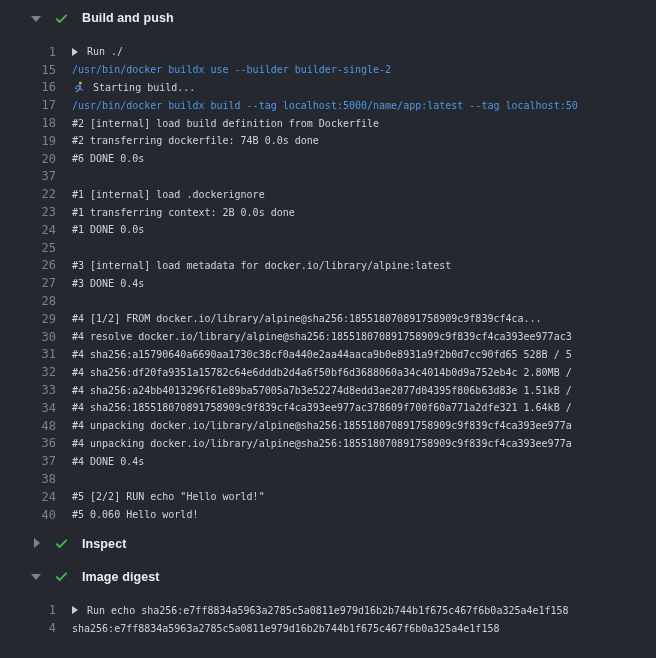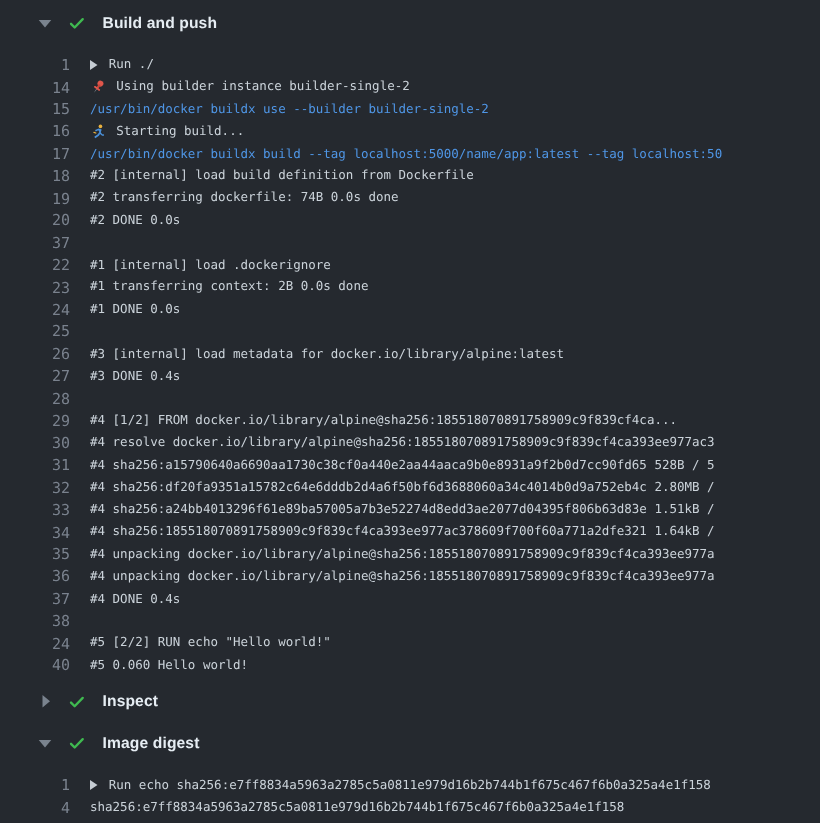--- a/index.html
+++ b/index.html
@@ -41,53 +41,45 @@
       <span class="chev down"></span>
       <span class="check">
         <svg width="15" height="15" viewBox="0 0 16 16">
             <path d="M3 8.6l3.1 3.1L13 4.6" stroke="#3fb950" stroke-width="2" fill="none" stroke-linecap="round" stroke-linejoin="round"></path>
           </svg>
       </span>
       <span class="stitle">Build and push</span>
     </div>
     <div class="loglines">
         <div class="row"><span class="ln">1</span><span class="lt"><span class="runarrow"></span>Run ./</span></div>
-        <div class="row"><span class="ln">14</span><span class="lt"><span class="iconwrap"><svg width="13" height="13" viewBox="0 0 16 16">
-                <g transform="rotate(35 8 8)">
-                  <circle cx="8" cy="4" r="2.9" fill="#e0564b"></circle>
-                  <rect x="6.9" y="5.2" width="2.2" height="4.2" fill="#c9453b"></rect>
-                  <rect x="4.5" y="8.9" width="7" height="1.8" rx="0.9" fill="#e0564b"></rect>
-                  <path d="M7.6 10.7h0.8L8 15.2z" fill="#9aa5ad"></path>
-                </g>
-              </svg></span>Using builder instance builder-single-2</span></div>
         <div class="row"><span class="ln">15</span><span class="lt info">/usr/bin/docker buildx use --builder builder-single-2</span></div>
         <div class="row"><span class="ln">16</span><span class="lt"><span class="iconwrap"><svg width="13" height="13" viewBox="0 0 16 16">
                 <circle cx="10.3" cy="2.6" r="1.8" fill="#e8b13f"></circle>
                 <path d="M8.6 4.6L5 6.2l.6 1.4 2.6-1.1 1 1.6-1.5 2.2-3.5 2.6 1 1.3 3.6-2.5 1.1-1.5 2 1.6 2-.1-.3-1.3-1.6-.1-1.4-2 .9-2.6z" fill="#4a90d9"></path>
                 <rect x="3.2" y="8.2" width="3.2" height="1.2" rx="0.6" fill="#e8b13f" transform="rotate(18 4.8 8.8)"></rect>
               </svg></span>Starting build...</span></div>
         <div class="row"><span class="ln">17</span><span class="lt info">/usr/bin/docker buildx build --tag localhost:5000/name/app:latest --tag localhost:50</span></div>
         <div class="row"><span class="ln">18</span><span class="lt">#2 [internal] load build definition from Dockerfile</span></div>
         <div class="row"><span class="ln">19</span><span class="lt">#2 transferring dockerfile: 74B 0.0s done</span></div>
-        <div class="row"><span class="ln">20</span><span class="lt">#2 DONE 0.0s</span></div>
+        <div class="row"><span class="ln">20</span><span class="lt">#6 DONE 0.0s</span></div>
         <div class="row"><span class="ln">37</span><span class="lt"></span></div>
         <div class="row"><span class="ln">22</span><span class="lt">#1 [internal] load .dockerignore</span></div>
         <div class="row"><span class="ln">23</span><span class="lt">#1 transferring context: 2B 0.0s done</span></div>
         <div class="row"><span class="ln">24</span><span class="lt">#1 DONE 0.0s</span></div>
         <div class="row"><span class="ln">25</span><span class="lt"></span></div>
         <div class="row"><span class="ln">26</span><span class="lt">#3 [internal] load metadata for docker.io/library/alpine:latest</span></div>
         <div class="row"><span class="ln">27</span><span class="lt">#3 DONE 0.4s</span></div>
         <div class="row"><span class="ln">28</span><span class="lt"></span></div>
         <div class="row"><span class="ln">29</span><span class="lt">#4 [1/2] FROM docker.io/library/alpine@sha256:185518070891758909c9f839cf4ca...</span></div>
         <div class="row"><span class="ln">30</span><span class="lt">#4 resolve docker.io/library/alpine@sha256:185518070891758909c9f839cf4ca393ee977ac3</span></div>
         <div class="row"><span class="ln">31</span><span class="lt">#4 sha256:a15790640a6690aa1730c38cf0a440e2aa44aaca9b0e8931a9f2b0d7cc90fd65 528B / 5</span></div>
         <div class="row"><span class="ln">32</span><span class="lt">#4 sha256:df20fa9351a15782c64e6dddb2d4a6f50bf6d3688060a34c4014b0d9a752eb4c 2.80MB /</span></div>
         <div class="row"><span class="ln">33</span><span class="lt">#4 sha256:a24bb4013296f61e89ba57005a7b3e52274d8edd3ae2077d04395f806b63d83e 1.51kB /</span></div>
         <div class="row"><span class="ln">34</span><span class="lt">#4 sha256:185518070891758909c9f839cf4ca393ee977ac378609f700f60a771a2dfe321 1.64kB /</span></div>
-        <div class="row"><span class="ln">35</span><span class="lt">#4 unpacking docker.io/library/alpine@sha256:185518070891758909c9f839cf4ca393ee977a</span></div>
+        <div class="row"><span class="ln">48</span><span class="lt">#4 unpacking docker.io/library/alpine@sha256:185518070891758909c9f839cf4ca393ee977a</span></div>
         <div class="row"><span class="ln">36</span><span class="lt">#4 unpacking docker.io/library/alpine@sha256:185518070891758909c9f839cf4ca393ee977a</span></div>
         <div class="row"><span class="ln">37</span><span class="lt">#4 DONE 0.4s</span></div>
         <div class="row"><span class="ln">38</span><span class="lt"></span></div>
         <div class="row"><span class="ln">24</span><span class="lt">#5 [2/2] RUN echo "Hello world!"</span></div>
         <div class="row"><span class="ln">40</span><span class="lt">#5 0.060 Hello world!</span></div>
       </div>
   </section>
 
   <section id="sec-inspect">
     <div class="shead">

